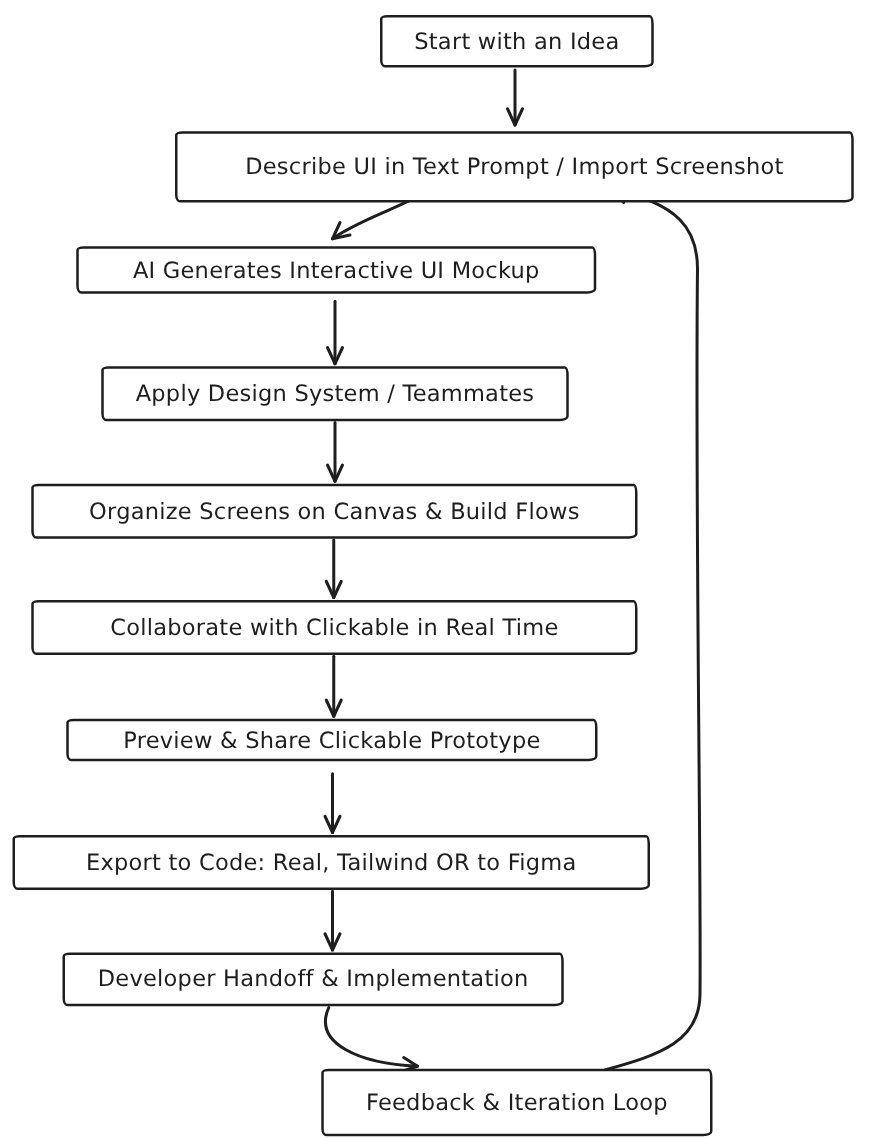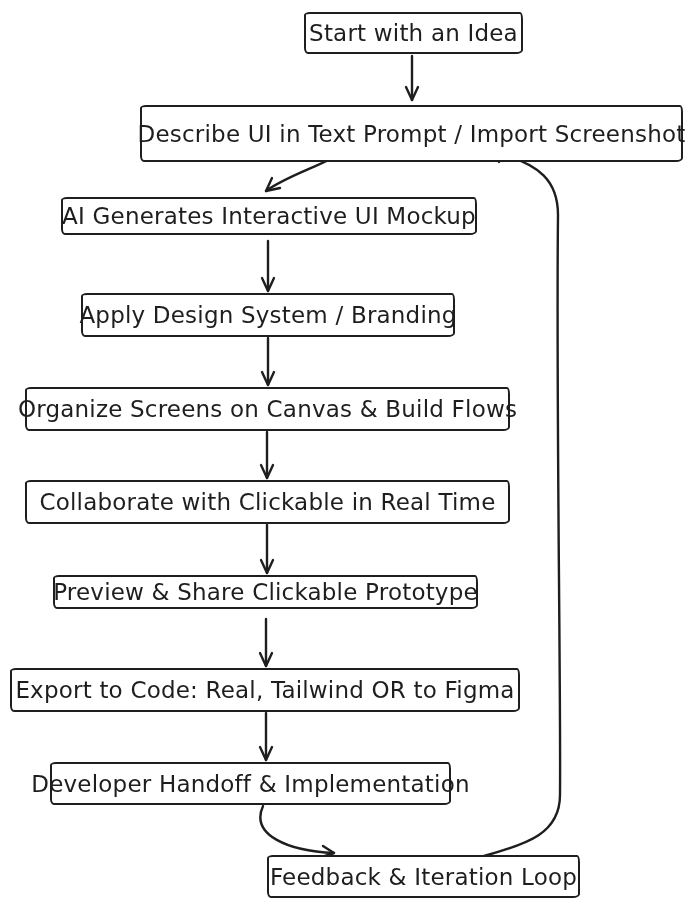--- a/index.html
+++ b/index.html
@@ -33,21 +33,21 @@
     position: absolute;
     box-sizing: border-box;
     background: #ffffff;
     border: 2.2px solid #1e1e1e;
     border-radius: 6px 3px 7px 4px / 3px 7px 4px 6px;
     display: flex;
     align-items: center;
     justify-content: center;
     text-align: center;
     color: #1e1e1e;
-    font-size: 23px;
+    font-size: 18px;
     letter-spacing: 0.2px;
     white-space: nowrap;
     z-index: 2;
   }
 </style>
 </head>
 <body>
 
 <div class="canvas">
 
@@ -110,21 +110,21 @@
 
   <div class="node" style="left:140px; top:105px; width:543px; height:57px;">
     <span>Describe UI in Text Prompt / Import Screenshot</span>
   </div>
 
   <div class="node" style="left:61px;  top:197px; width:416px; height:38px;">
     <span>AI Generates Interactive UI Mockup</span>
   </div>
 
   <div class="node" style="left:81px;  top:293px; width:374px; height:44px;">
-    <span>Apply Design System / Branding</span>
+    <span>Apply Design System / Teammates</span>
   </div>
 
   <div class="node" style="left:25px;  top:387px; width:485px; height:44px;">
     <span>Organize Screens on Canvas &amp; Build Flows</span>
   </div>
 
   <div class="node" style="left:25px;  top:480px; width:485px; height:44px;">
     <span>Collaborate with Clickable in Real Time</span>
   </div>
 
@@ -133,17 +133,17 @@
   </div>
 
   <div class="node" style="left:10px;  top:668px; width:510px; height:44px;">
     <span>Export to Code: Real, Tailwind OR to Figma</span>
   </div>
 
   <div class="node" style="left:50px;  top:762px; width:401px; height:43px;">
     <span>Developer Handoff &amp; Implementation</span>
   </div>
 
-  <div class="node" style="left:267px; top:855px; width:313px; height:43px;text-align:center;">
+  <div class="node" style="left:257px; top:855px; width:313px; height:54px;text-align:center;">
     <span>Feedback &amp; Iteration Loop</span>
   </div>
 
 </div>
 
 </body></html>

